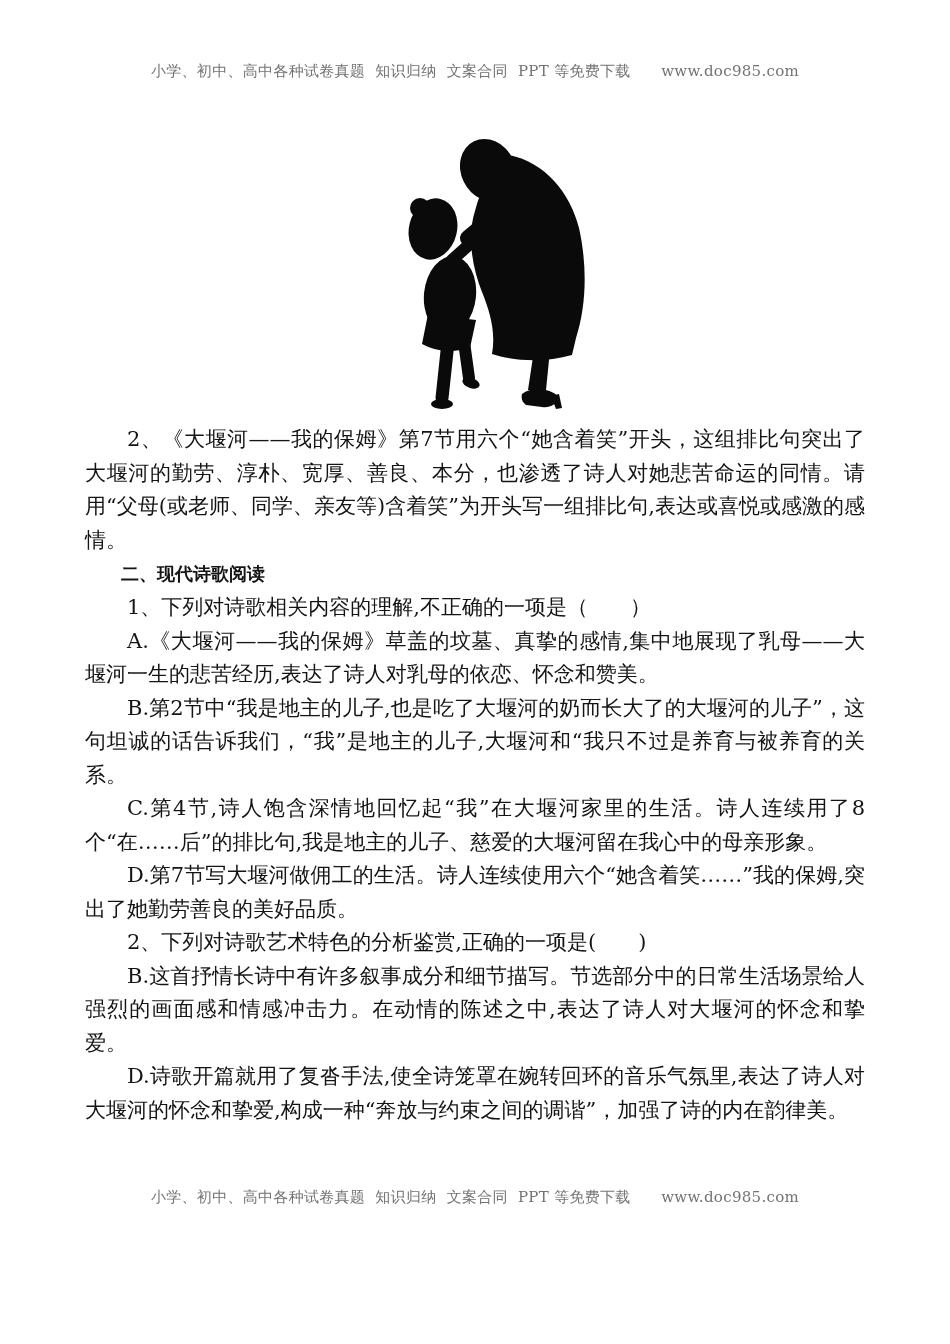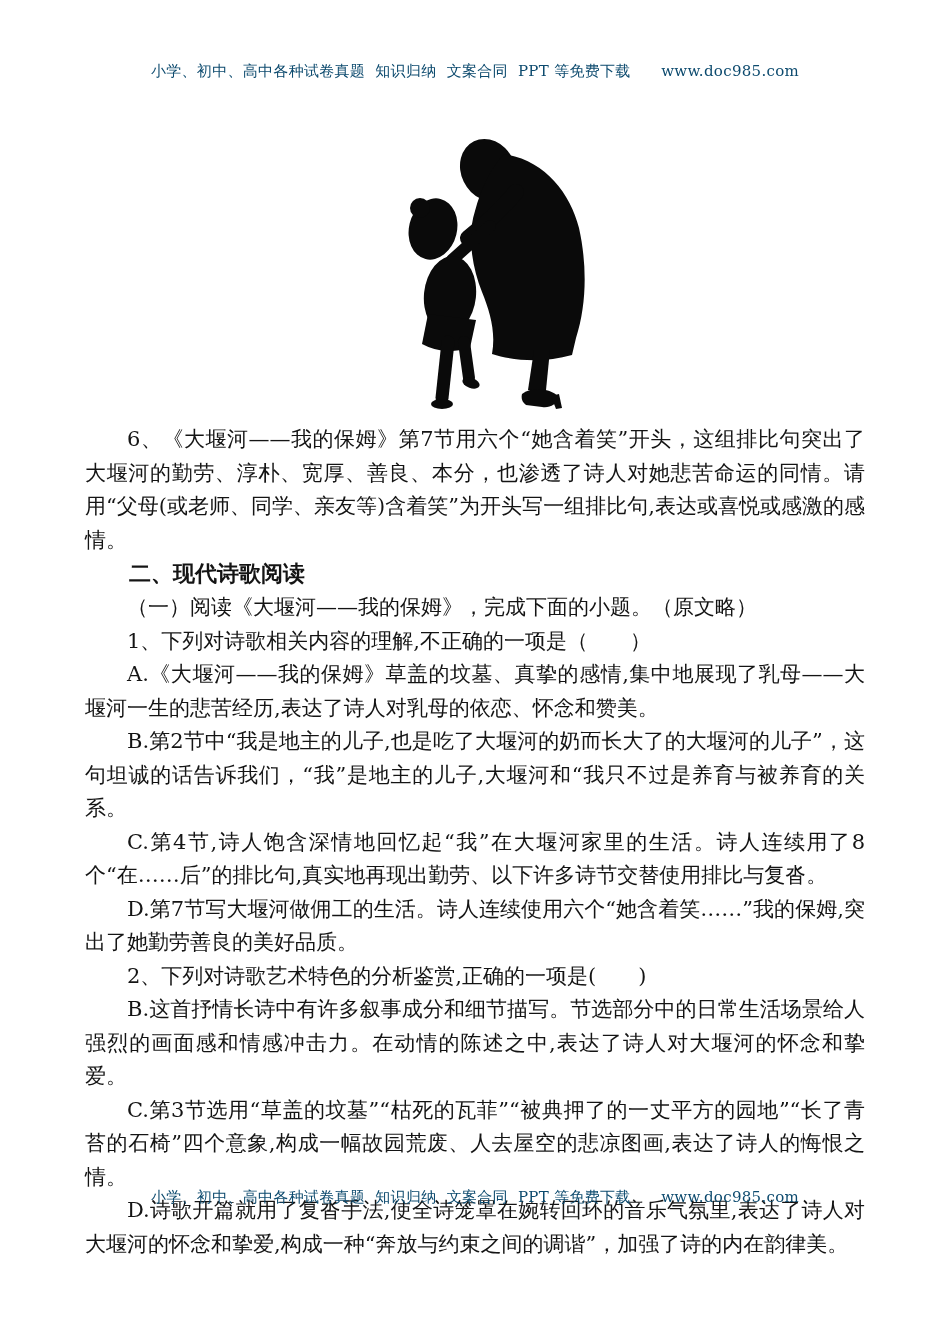--- a/index.html
+++ b/index.html
@@ -9,21 +9,21 @@
     margin:0 auto;
     background:#ffffff;
     font-family:"DejaVu Serif","Liberation Serif",serif;
     color:#141414;
     overflow:hidden;
   }
   .runner {
     position:absolute; left:0; right:0;
     text-align:center;
     font-size:15px;
-    color:#0c4a6e;
+    color:#737373;
     white-space:pre-wrap;
     letter-spacing:0.3px;
   }
   .runner-header { top:62px; }
   .runner-footer { top:1188px; }
   .figure {
     position:absolute;
     left:404px; top:132px;
     width:190px; height:290px;
   }
@@ -33,21 +33,21 @@
     left:85px; top:423px;
     width:780px;
     font-size:21px;
     line-height:33.5px;
     text-align:justify;
   }
   .content p { margin:0; text-indent:2em; }
   .section-heading {
     font-family:Liberation Sans, sans-serif;
     font-weight:700;
-    font-size:22px;
+    font-size:18px;
     text-indent:1.55em;
     line-height:34px;
   }
 </style>
 </head>
 <body>
 
 <div class="page">
 
   <div class="runner runner-header">小学、初中、高中各种试卷真题  知识归纳  文案合同  PPT 等免费下载　　www.doc985.com</div>
@@ -85,31 +85,29 @@
 
         <path d="M 44,210 L 38,266" fill="none" stroke="#0a0a0a" stroke-width="13" stroke-linecap="round"></path>
         <path d="M 60,210 L 65,246" fill="none" stroke="#0a0a0a" stroke-width="12" stroke-linecap="round"></path>
         <ellipse cx="38" cy="272" rx="11" ry="5"></ellipse>
         <ellipse cx="67" cy="251" rx="9" ry="5" transform="rotate(20 67 251)"></ellipse>
       </g>
     </svg>
   </div>
 
   <div class="content">
-    <p>6、《大堰河——我的保姆》第7节用六个“她含着笑”开头，这组排比句突出了大堰河的勤劳、淳朴、宽厚、善良、本分，也渗透了诗人对她悲苦命运的同情。请用“父母(或老师、同学、亲友等)含着笑”为开头写一组排比句,表达或喜悦或感激的感情。</p>
+    <p>2、《大堰河——我的保姆》第7节用六个“她含着笑”开头，这组排比句突出了大堰河的勤劳、淳朴、宽厚、善良、本分，也渗透了诗人对她悲苦命运的同情。请用“父母(或老师、同学、亲友等)含着笑”为开头写一组排比句,表达或喜悦或感激的感情。</p>
     <p class="section-heading">二、现代诗歌阅读</p>
-    <p>（一）阅读《大堰河——我的保姆》，完成下面的小题。（原文略）</p>
 
     <p>1、下列对诗歌相关内容的理解,不正确的一项是（　　）</p>
     <p>A.《大堰河——我的保姆》草盖的坟墓、真挚的感情,集中地展现了乳母——大堰河一生的悲苦经历,表达了诗人对乳母的依恋、怀念和赞美。</p>
     <p>B.第2节中“我是地主的儿子,也是吃了大堰河的奶而长大了的大堰河的儿子”，这句坦诚的话告诉我们，“我”是地主的儿子,大堰河和“我只不过是养育与被养育的关系。</p>
-    <p>C.第4节,诗人饱含深情地回忆起“我”在大堰河家里的生活。诗人连续用了8个“在……后”的排比句,真实地再现出勤劳、以下许多诗节交替使用排比与复沓。</p>
+    <p>C.第4节,诗人饱含深情地回忆起“我”在大堰河家里的生活。诗人连续用了8个“在……后”的排比句,我是地主的儿子、慈爱的大堰河留在我心中的母亲形象。</p>
     <p>D.第7节写大堰河做佣工的生活。诗人连续使用六个“她含着笑……”我的保姆,突出了她勤劳善良的美好品质。</p>
 
     <p>2、下列对诗歌艺术特色的分析鉴赏,正确的一项是(　　)</p>
     <p>B.这首抒情长诗中有许多叙事成分和细节描写。节选部分中的日常生活场景给人强烈的画面感和情感冲击力。在动情的陈述之中,表达了诗人对大堰河的怀念和挚爱。</p>
-    <p>C.第3节选用“草盖的坟墓”“枯死的瓦菲”“被典押了的一丈平方的园地”“长了青苔的石椅”四个意象,构成一幅故园荒废、人去屋空的悲凉图画,表达了诗人的悔恨之情。</p>
     <p>D.诗歌开篇就用了复沓手法,使全诗笼罩在婉转回环的音乐气氛里,表达了诗人对大堰河的怀念和挚爱,构成一种“奔放与约束之间的调谐”，加强了诗的内在韵律美。</p>
   </div>
 
   <div class="runner runner-footer">小学、初中、高中各种试卷真题  知识归纳  文案合同  PPT 等免费下载　　www.doc985.com</div>
 
 </div>
 
 </body></html>

